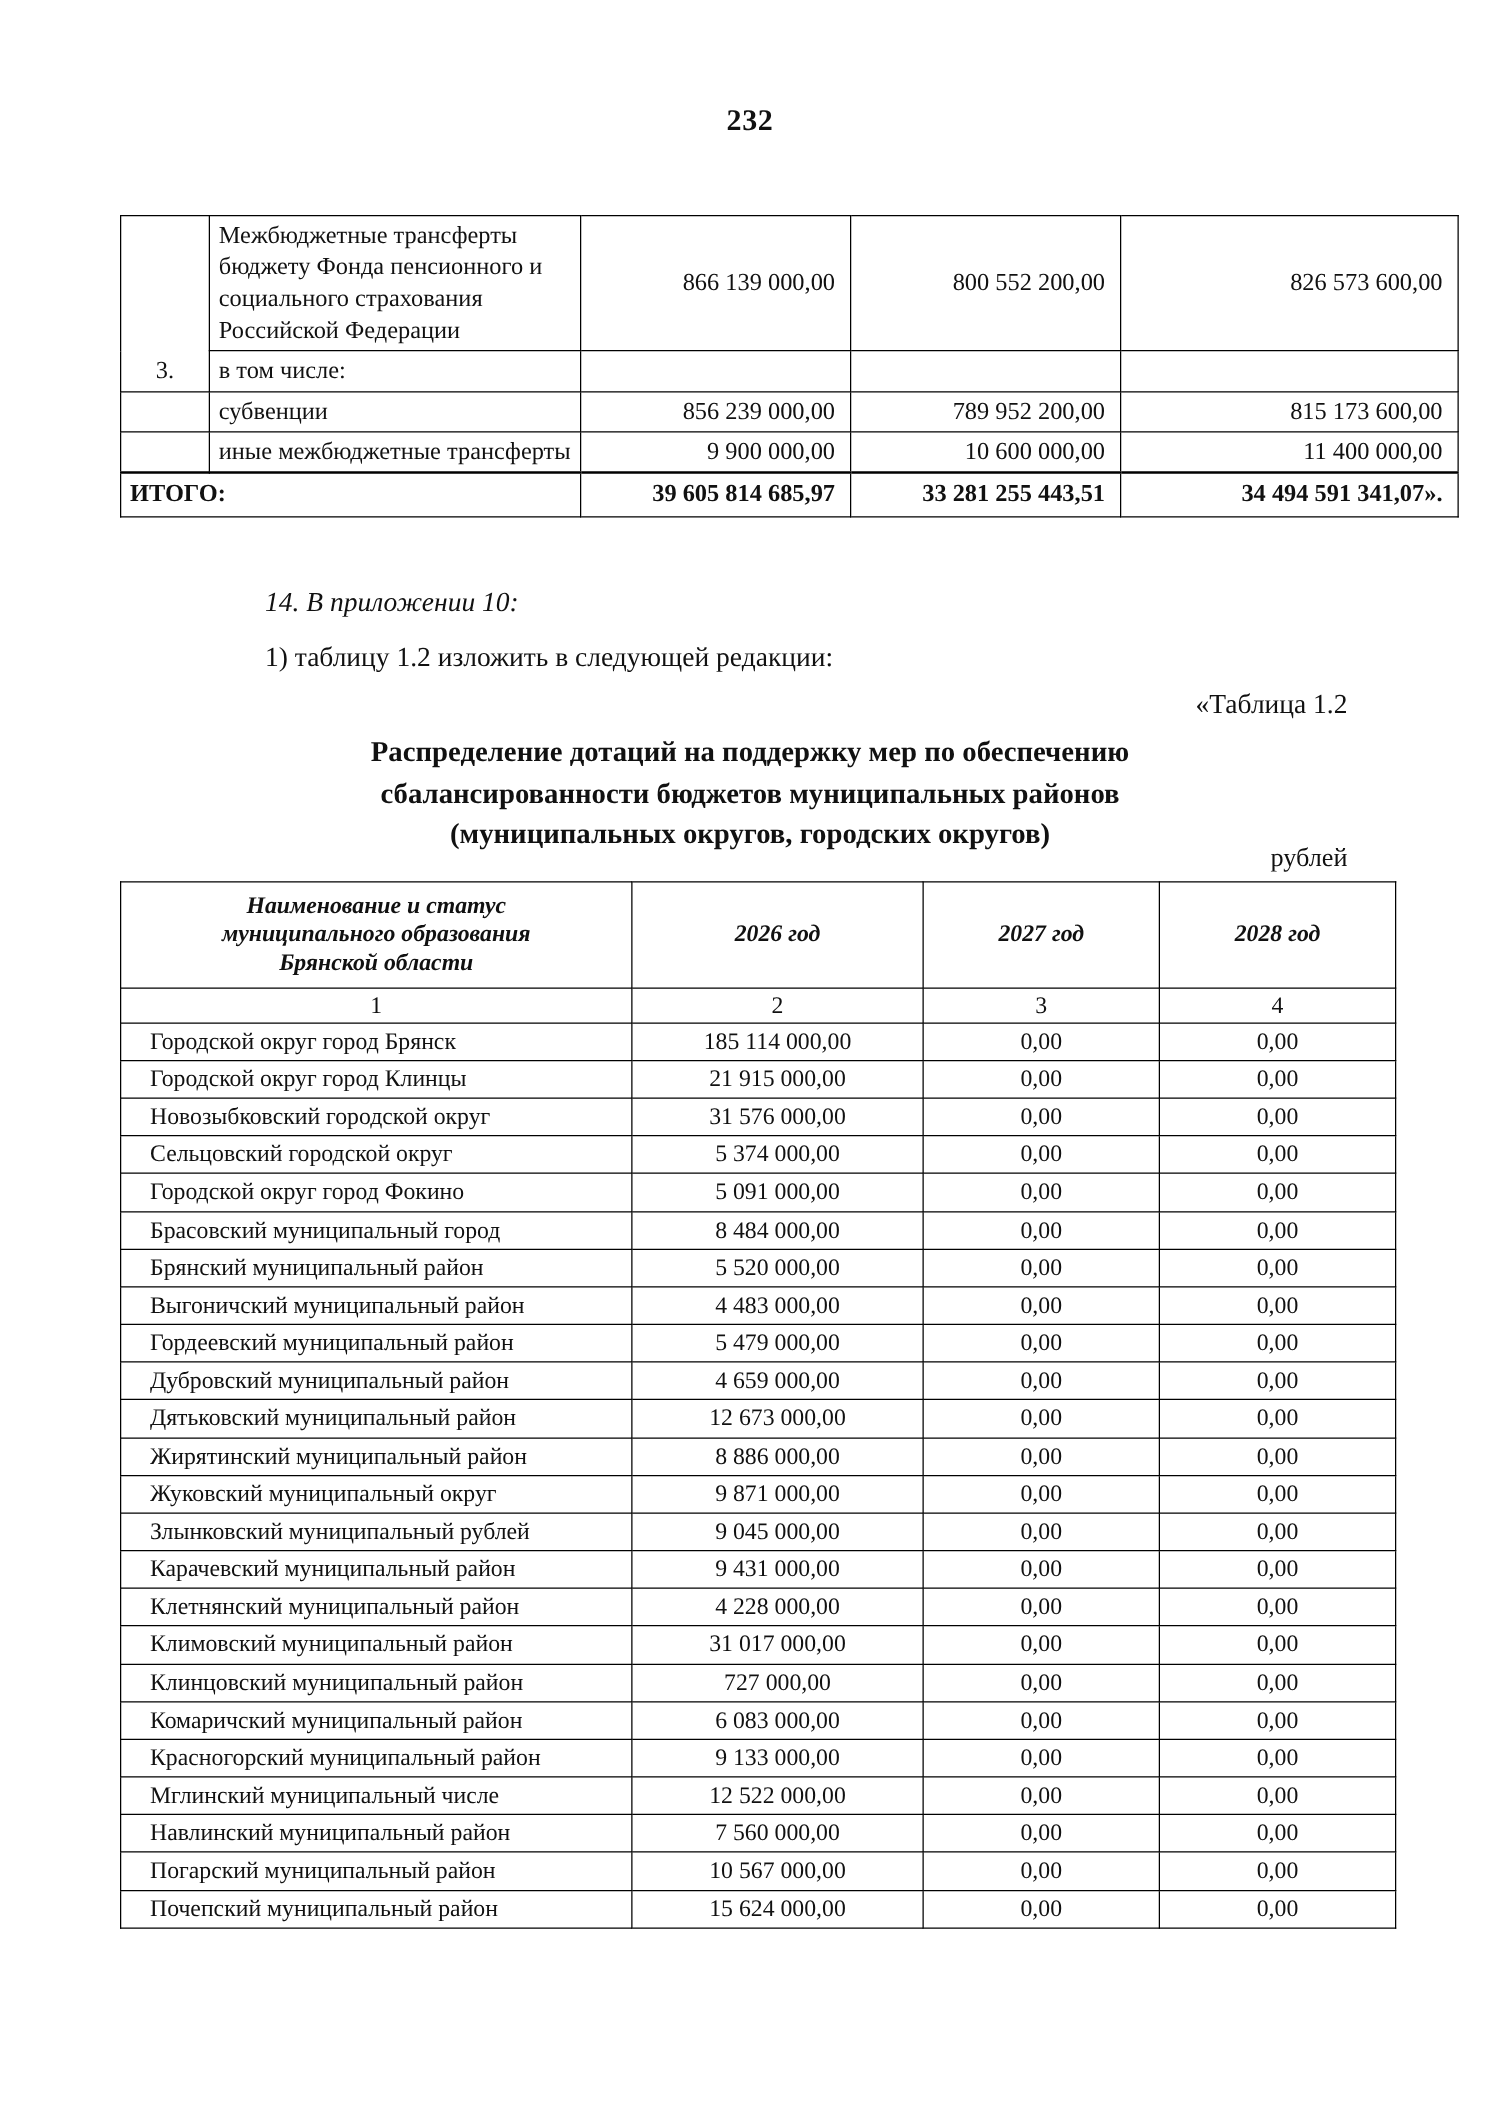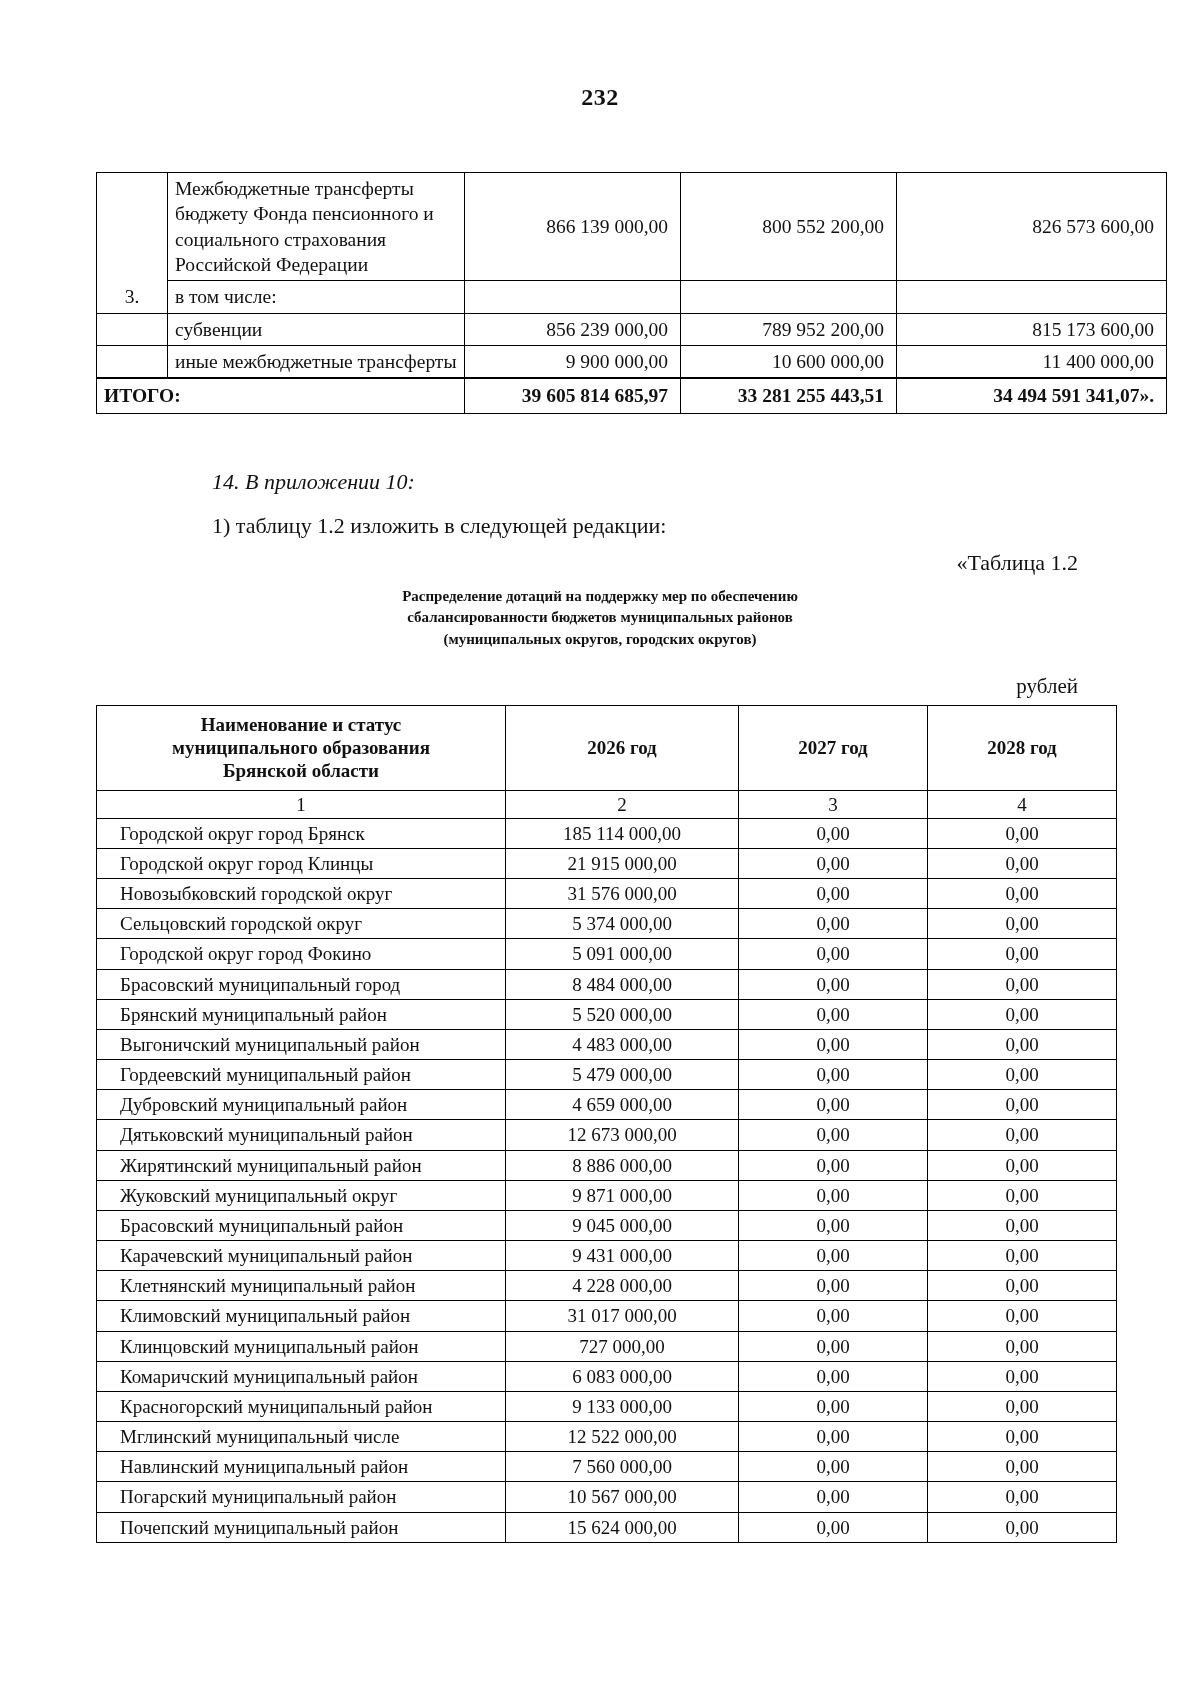--- a/index.html
+++ b/index.html
@@ -78,21 +78,21 @@
     right: 122px;
     font-size: 22px;
   }
 
   .heading {
     position: absolute;
     top: 586px;
     left: 0;
     width: 1200px;
     text-align: center;
-    font-size: 15px;
+    font-size: 23px;
     font-weight: bold;
     line-height: 1.42;
   }
   .units {
     position: absolute;
     top: 674px;
     right: 122px;
     font-size: 21px;
   }
 
@@ -108,20 +108,21 @@
   }
   .table-main th, .table-main td {
     border: 1.5px solid #000;
     line-height: 1.22;
   }
   .table-main thead th {
     font-weight: bold;
     text-align: center;
     padding: 7px 4px;
     vertical-align: middle;
+    font-style: italic;
   }
   .table-main .col-name  { width: 400px; }
   .table-main .col-y1    { width: 224px; }
   .table-main .col-y2    { width: 180px; }
   .table-main .col-y3    { width: 180px; }
   .table-main .numrow td {
     text-align: center;
     font-weight: normal;
     padding: 2px 4px;
   }
@@ -280,21 +281,21 @@
           <td class="val">0,00</td>
           <td class="val">0,00</td>
         </tr>
         <tr>
           <td class="name">Жуковский муниципальный округ</td>
           <td class="val">9 871 000,00</td>
           <td class="val">0,00</td>
           <td class="val">0,00</td>
         </tr>
         <tr>
-          <td class="name">Брасовский муниципальный район</td>
+          <td class="name">Злынковский муниципальный рублей</td>
           <td class="val">9 045 000,00</td>
           <td class="val">0,00</td>
           <td class="val">0,00</td>
         </tr>
         <tr>
           <td class="name">Карачевский муниципальный район</td>
           <td class="val">9 431 000,00</td>
           <td class="val">0,00</td>
           <td class="val">0,00</td>
         </tr>

